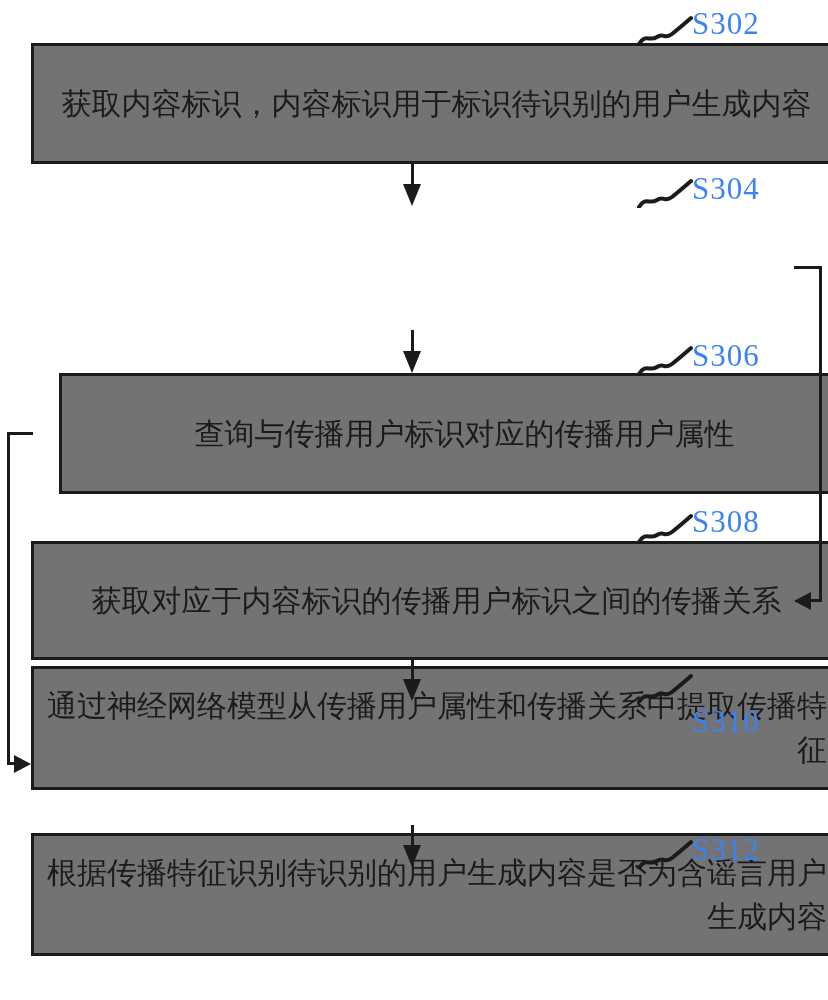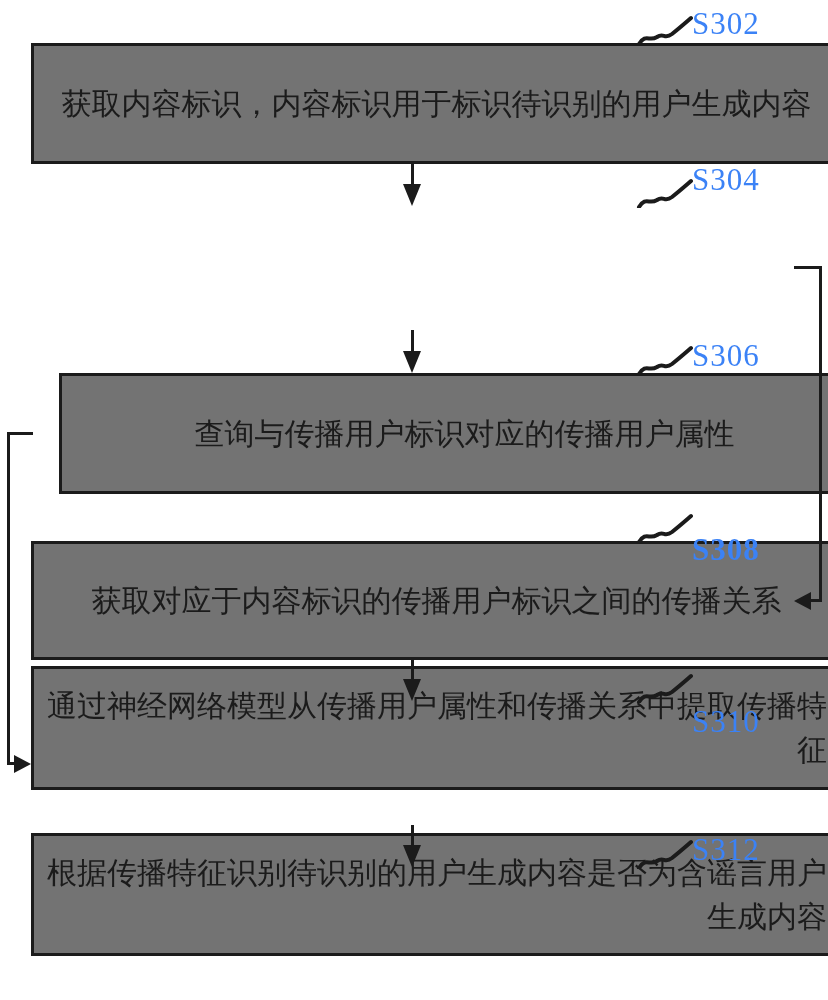--- a/index.html
+++ b/index.html
@@ -18,23 +18,23 @@
   #box-3{top:373px;height:121px;margin-left:28px;}
   #box-4{top:541px;height:119px;}
   #box-5{top:666px;height:124px;}
   #box-6{top:833px;height:123px;}
 
   .steplabel{
     position:absolute;left:692px;font-size:31px;letter-spacing:1px;
     white-space:nowrap;color:#3b82f6;
   }
   #label-1{top:6px;}
-  #label-2{top:162px;font-family:Liberation Serif, serif;}
+  #label-2{top:171px;font-family:Liberation Serif, serif;}
   #label-3{top:338px;}
-  #label-4{top:532px;font-weight:bold;}
+  #label-4{top:504px;}
   #label-5{top:704px;}
   #label-6{top:832px;}
 
   .squiggle{position:absolute;left:636px;width:58px;height:30px;}
   #sq-1{top:15px;}
   #sq-2{top:178px;}
   #sq-3{top:345px;}
   #sq-4{top:513px;}
   #sq-5{top:673px;}
   #sq-6{top:839px;}

